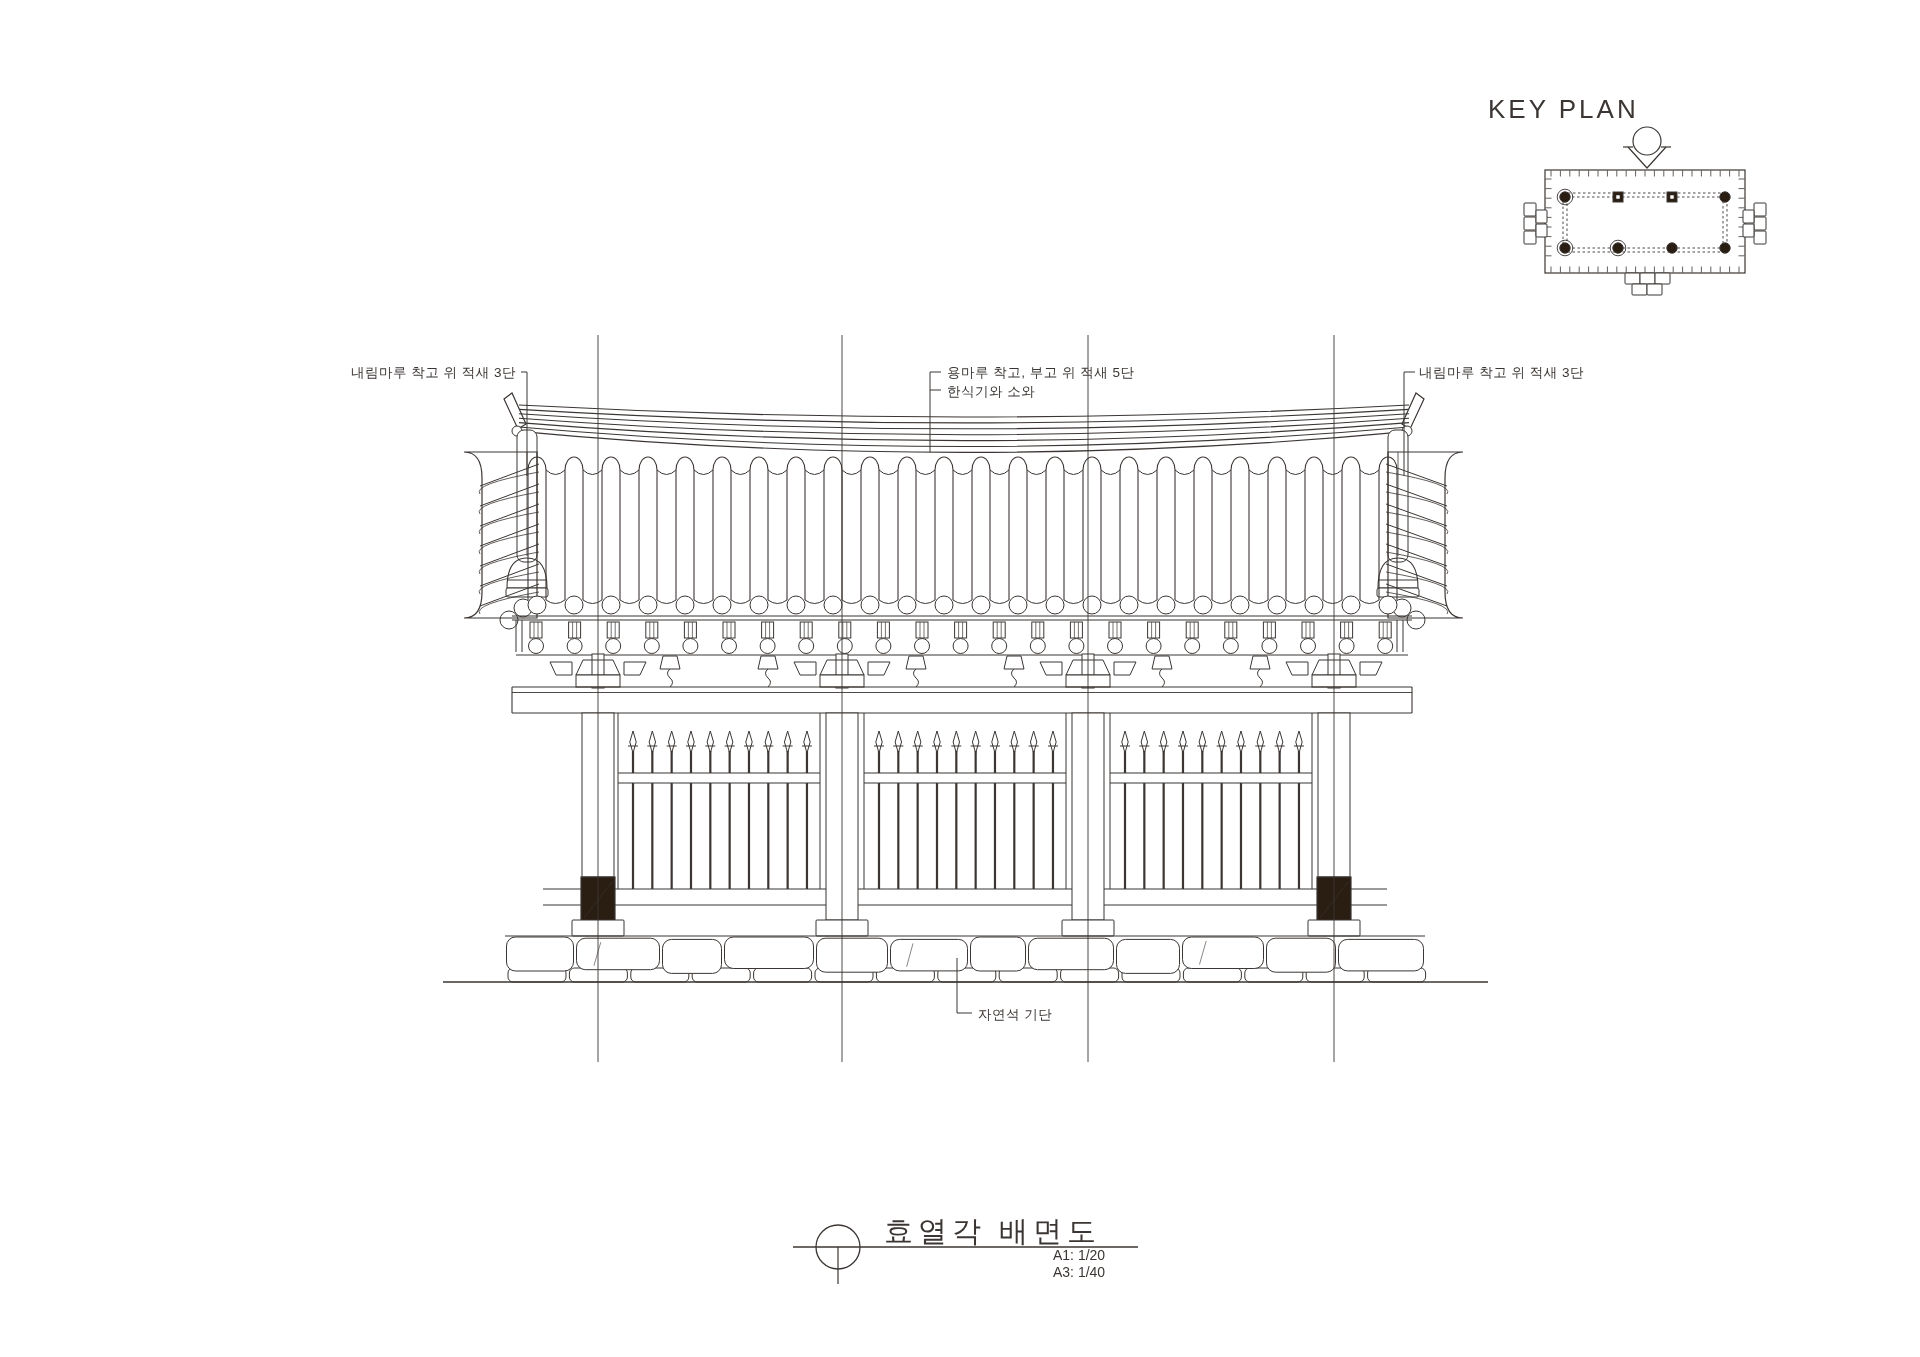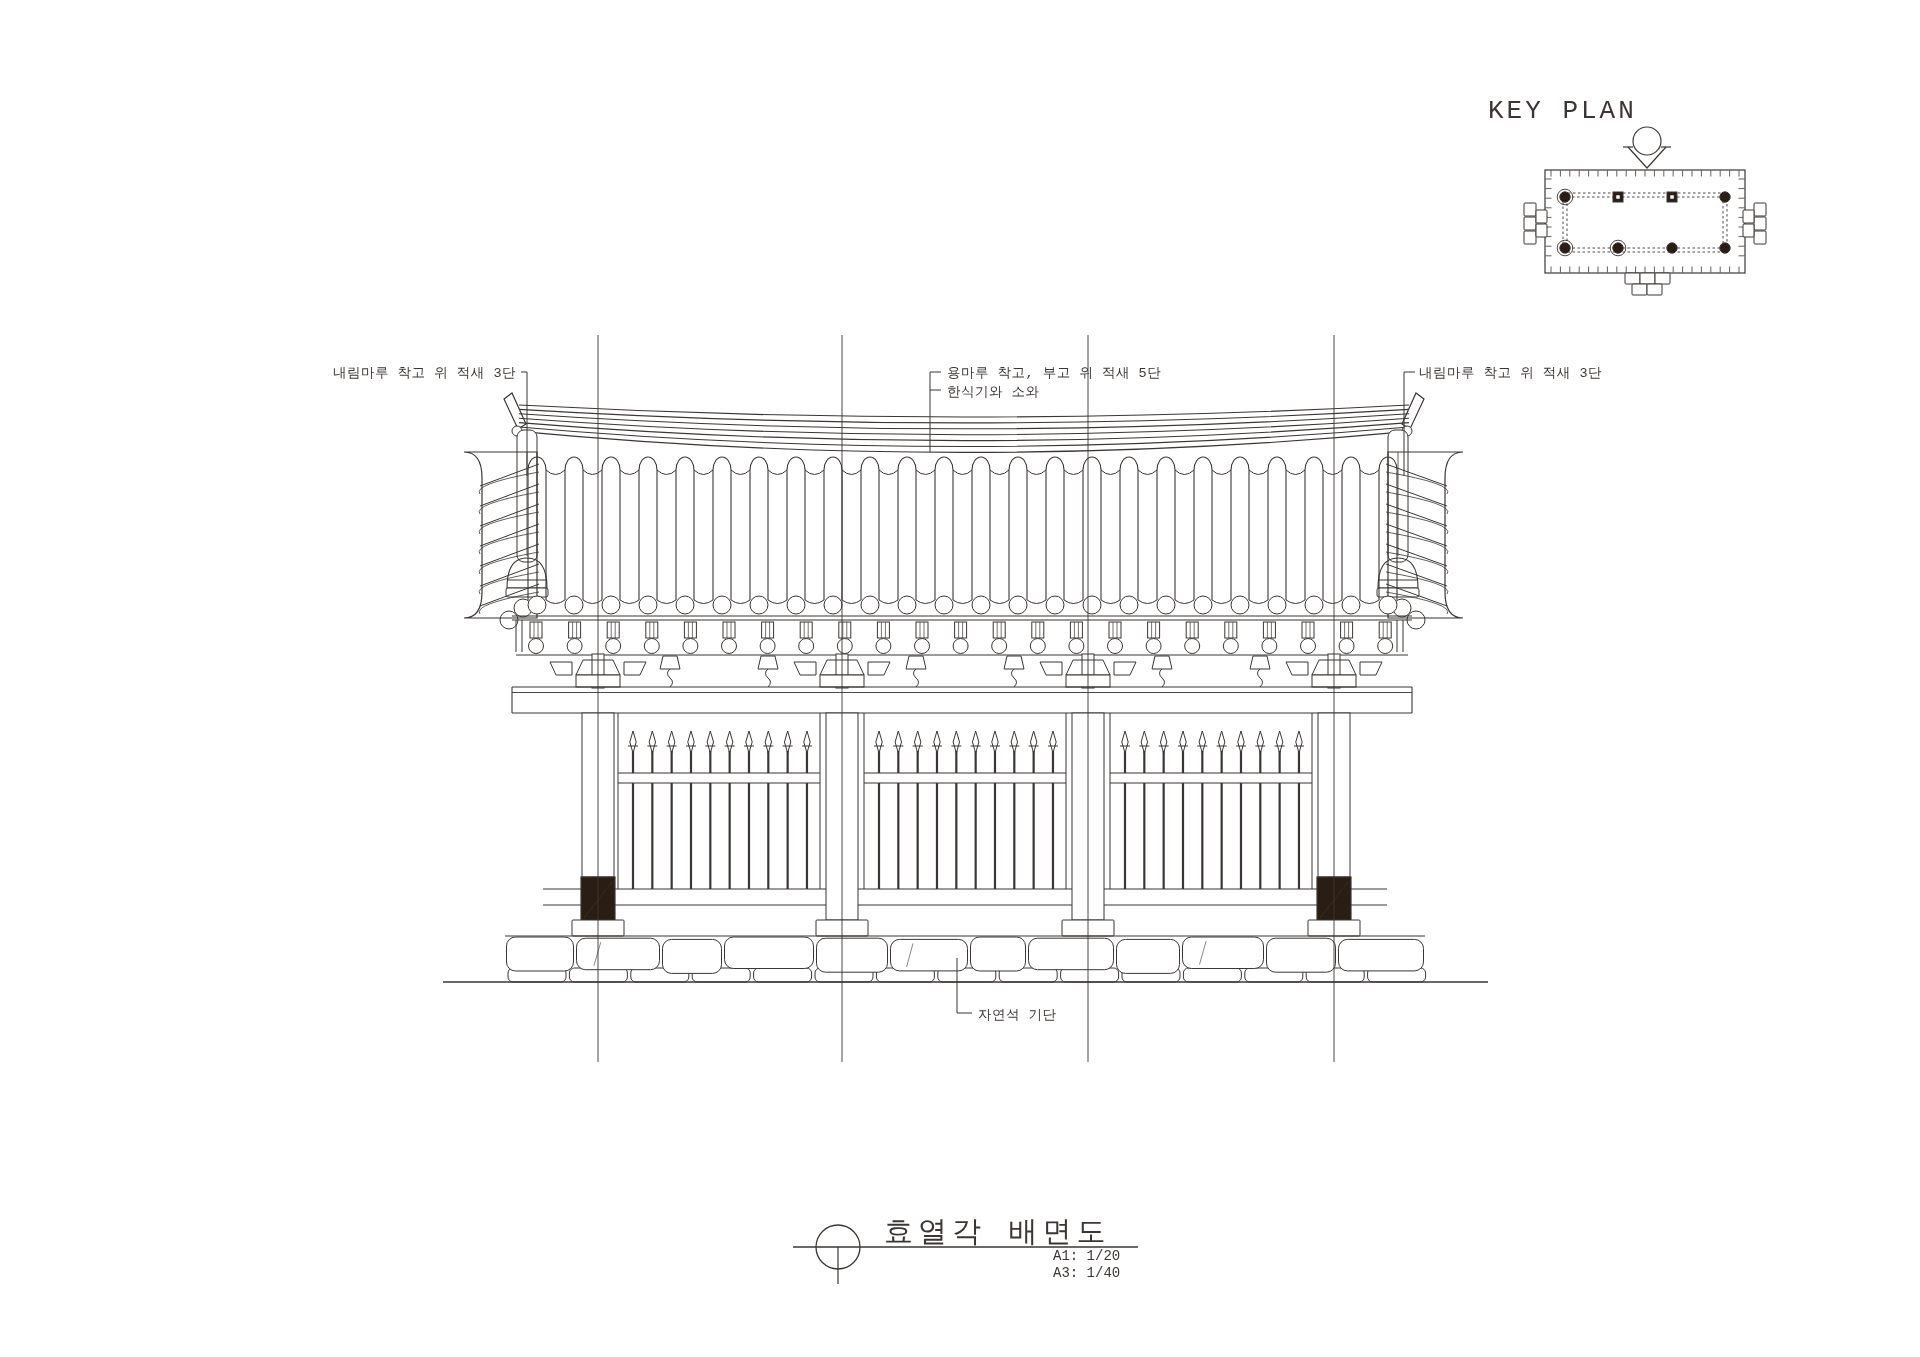--- a/index.html
+++ b/index.html
@@ -1,17 +1,17 @@
 <!DOCTYPE html>
 <html><head>
 <meta charset="utf-8">
 <style>
   html,body{margin:0;padding:0;background:#ffffff;}
   #sheet{position:relative;width:1920px;height:1357px;background:#fff;overflow:hidden;
-         font-family:Liberation Mono, monospace;}
+         font-family:Liberation Sans, sans-serif;}
   svg{position:absolute;left:0;top:0;}
   text{fill:#3b3633;}
 </style>
 </head>
 <body>
 
 <div id="sheet">
 <svg id="dwg" width="1920" height="1357" viewBox="0 0 1920 1357">
 
   <g id="g-ridge">

